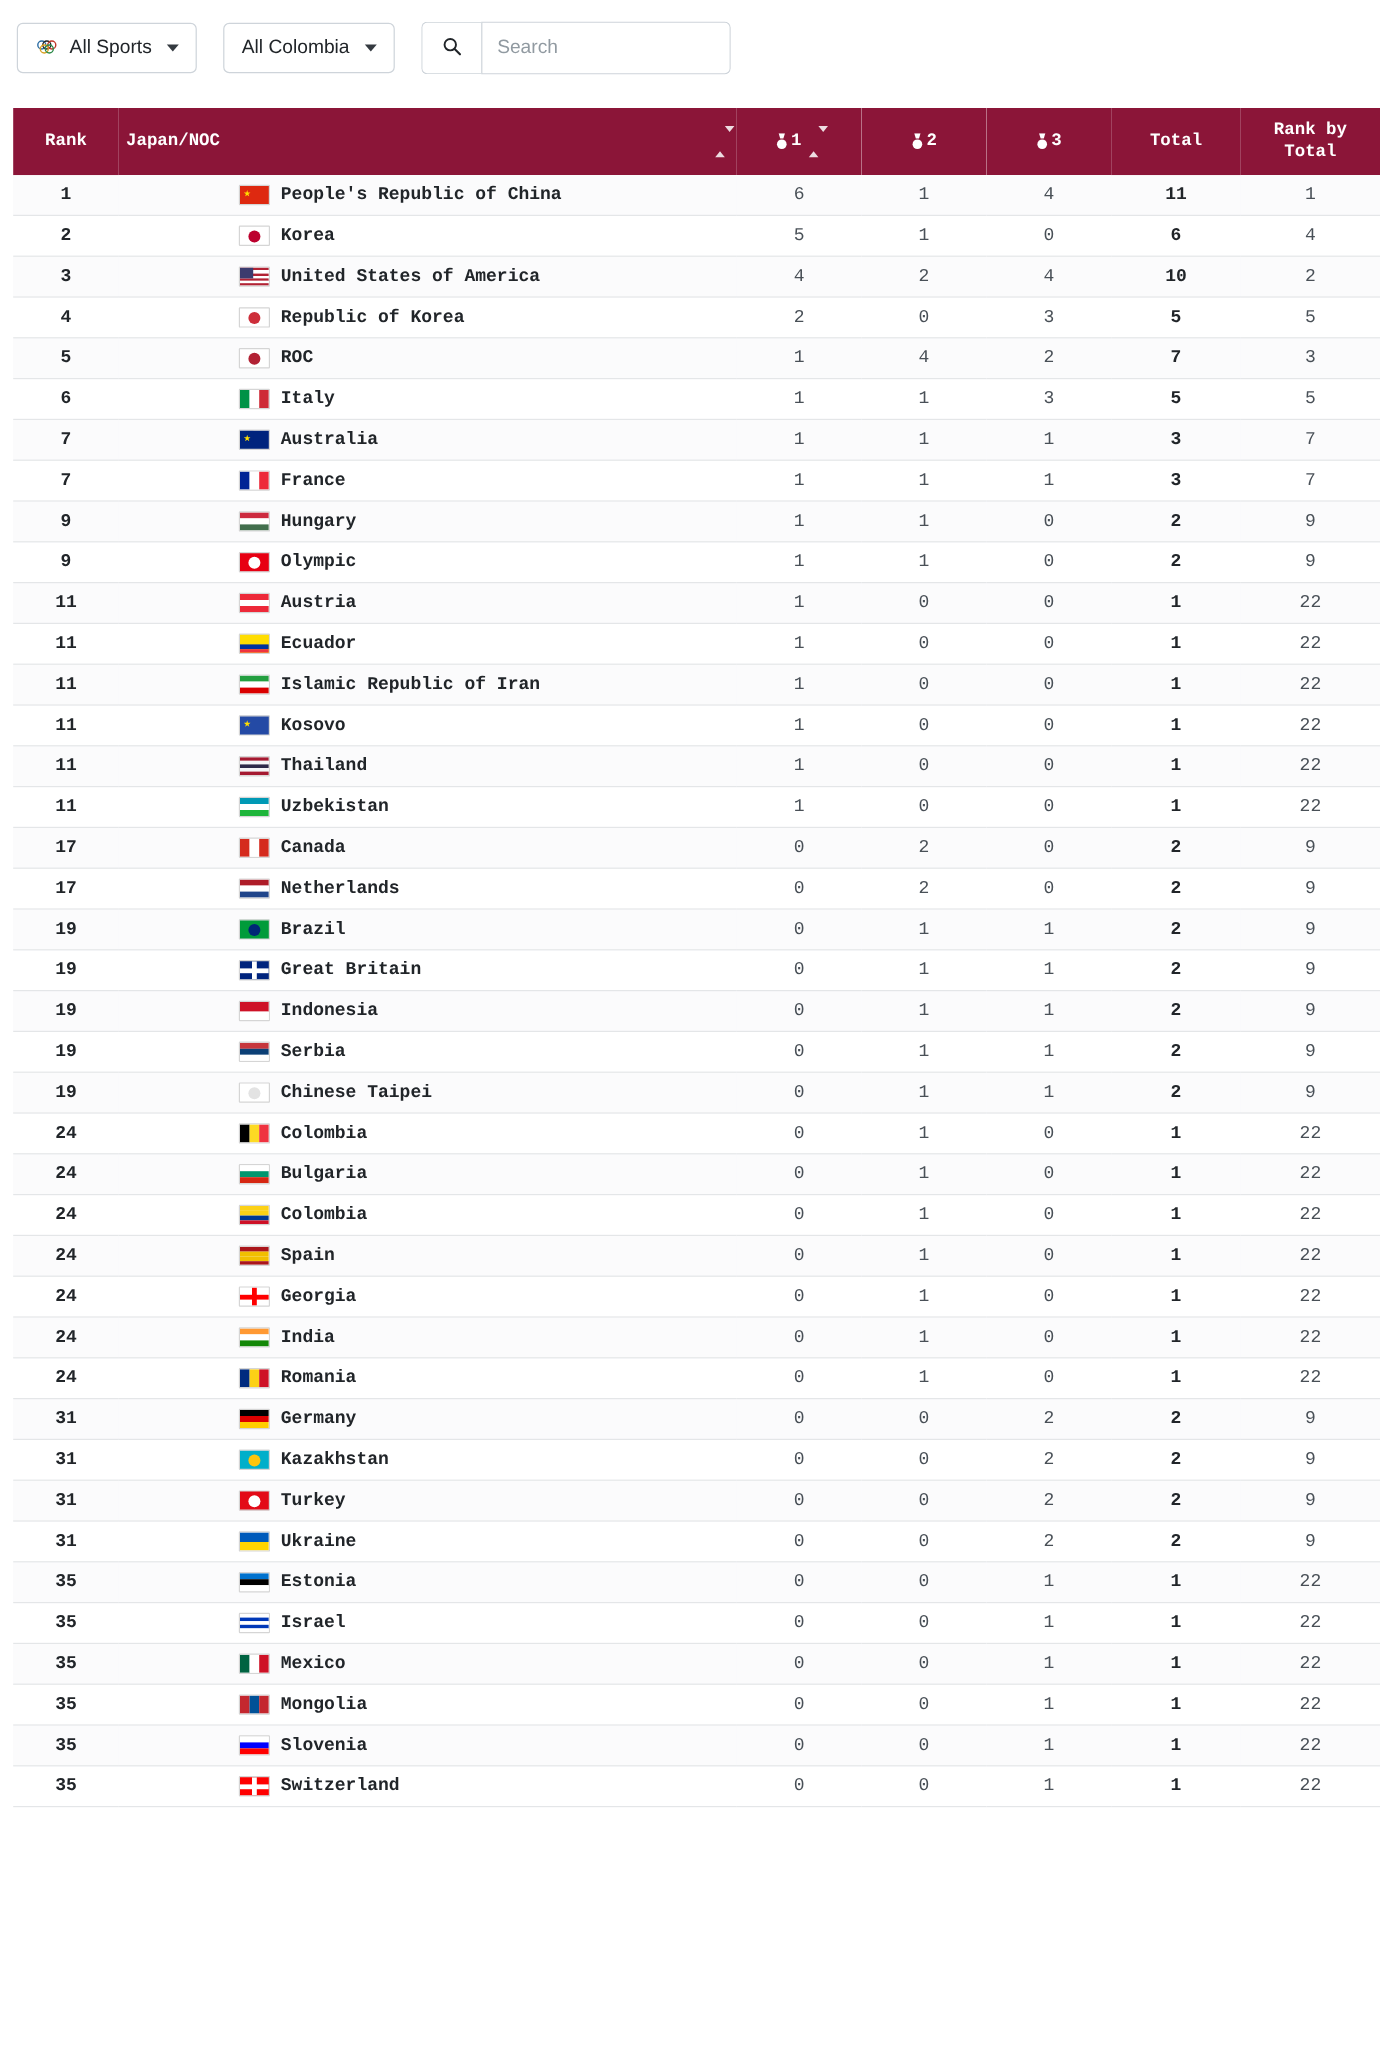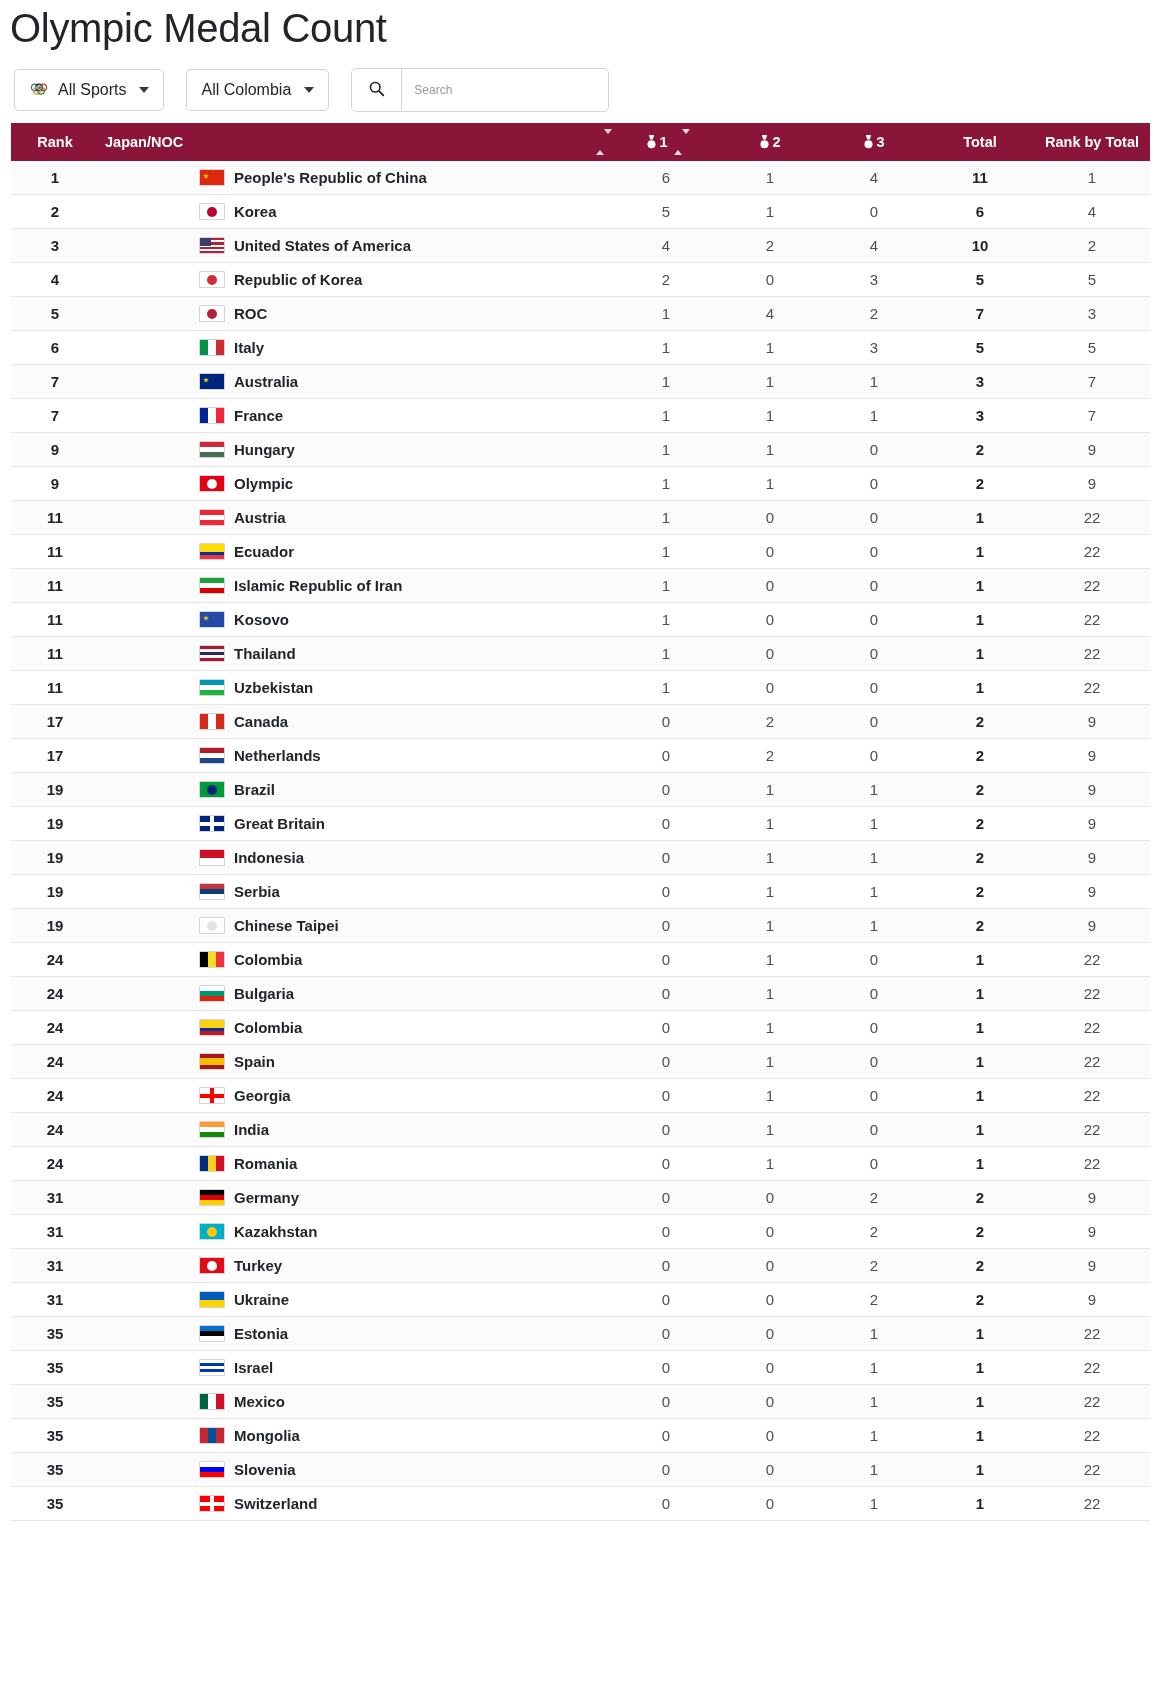--- a/index.html
+++ b/index.html
@@ -75,33 +75,34 @@
     align-items: center;
     justify-content: center;
     cursor: pointer;
     padding: 0;
   }
   .search-input {
     width: 208px;
     border: 1px solid #ced4da;
     border-radius: 0 5px 5px 0;
     padding: 1px 12px;
-    font-size: 12px;
+    font-size: 16px;
     font-family: "Liberation Sans", sans-serif;
     color: #000000;
     outline: none;
     background: #fff;
   }
   .search-input::placeholder { color: #919aa1; }
 
   table.medals {
     width: 1139px;
-    margin: 11px 0 0 11px;
+    margin: 28px 0 0 11px;
     border-collapse: collapse;
     font-size: 15px;
+    font-family: Liberation Mono, monospace;
   }
   table.medals thead th {
     background: #8b1538;
     color: #ffffff;
     font-size: 14.5px;
     font-weight: bold;
     padding: 10px 6px;
     vertical-align: middle;
     border: none;
   }
@@ -153,21 +154,20 @@
     border-radius: 1px;
   }
   .flag > span { position: absolute; display: block; }
   .medal-icon { display:inline-block; width: 11px; height: 14px; vertical-align: -2px; margin-right: 2px;}
 </style>
 </head>
 <body>
 
 <div class="page">
 
-  <h1 class="title">Olympic Medal Count</h1>
 
   <div class="toolbar">
     <div class="dropdown">
       <span class="olympic-icon">
         <svg width="20" height="20" viewBox="0 0 24 24">
           <circle cx="7" cy="9" r="4" fill="none" stroke="#2b6ca3" stroke-width="1.4"></circle>
           <circle cx="12" cy="9" r="4" fill="none" stroke="#222" stroke-width="1.4"></circle>
           <circle cx="17" cy="9" r="4" fill="none" stroke="#c0392b" stroke-width="1.4"></circle>
           <circle cx="9.5" cy="13" r="4" fill="none" stroke="#d8a021" stroke-width="1.4"></circle>
           <circle cx="14.5" cy="13" r="4" fill="none" stroke="#2e8b4a" stroke-width="1.4"></circle>

